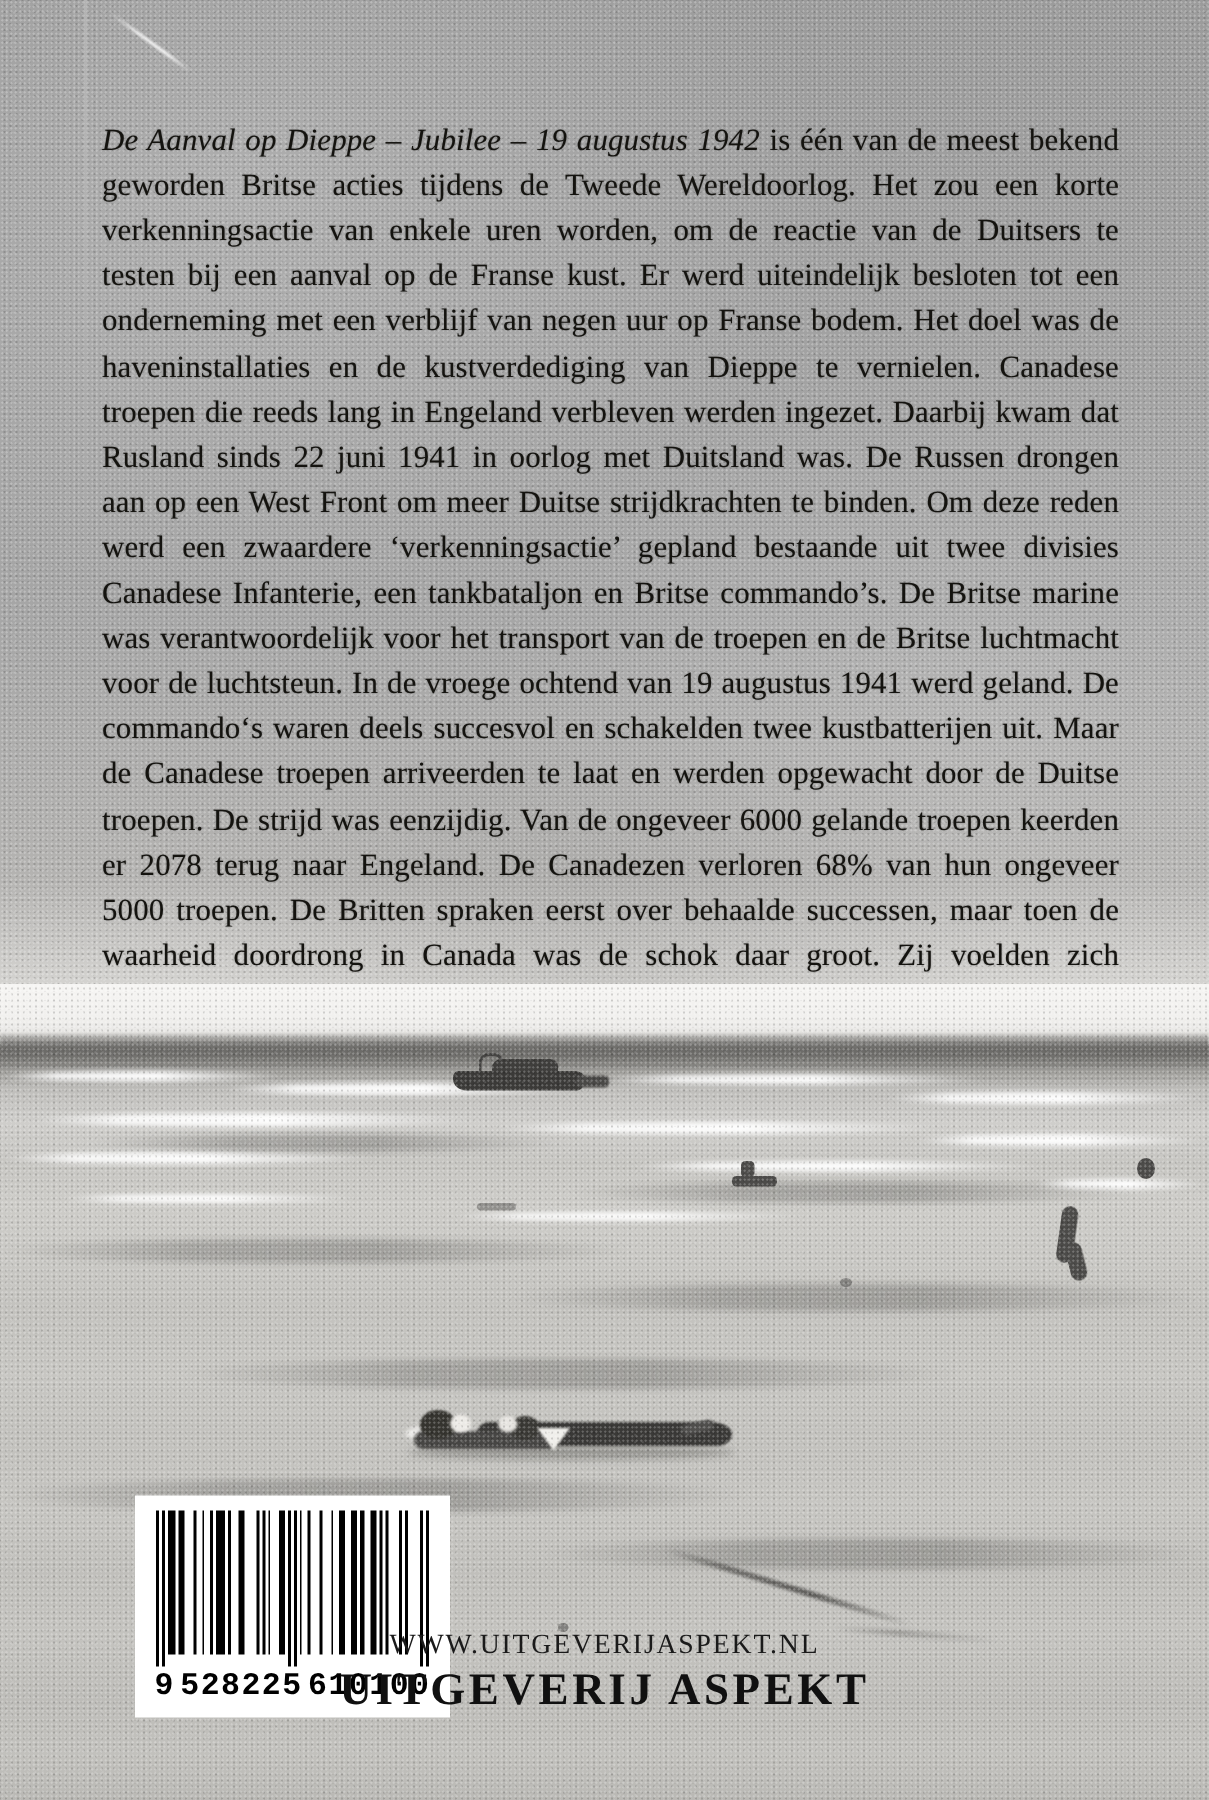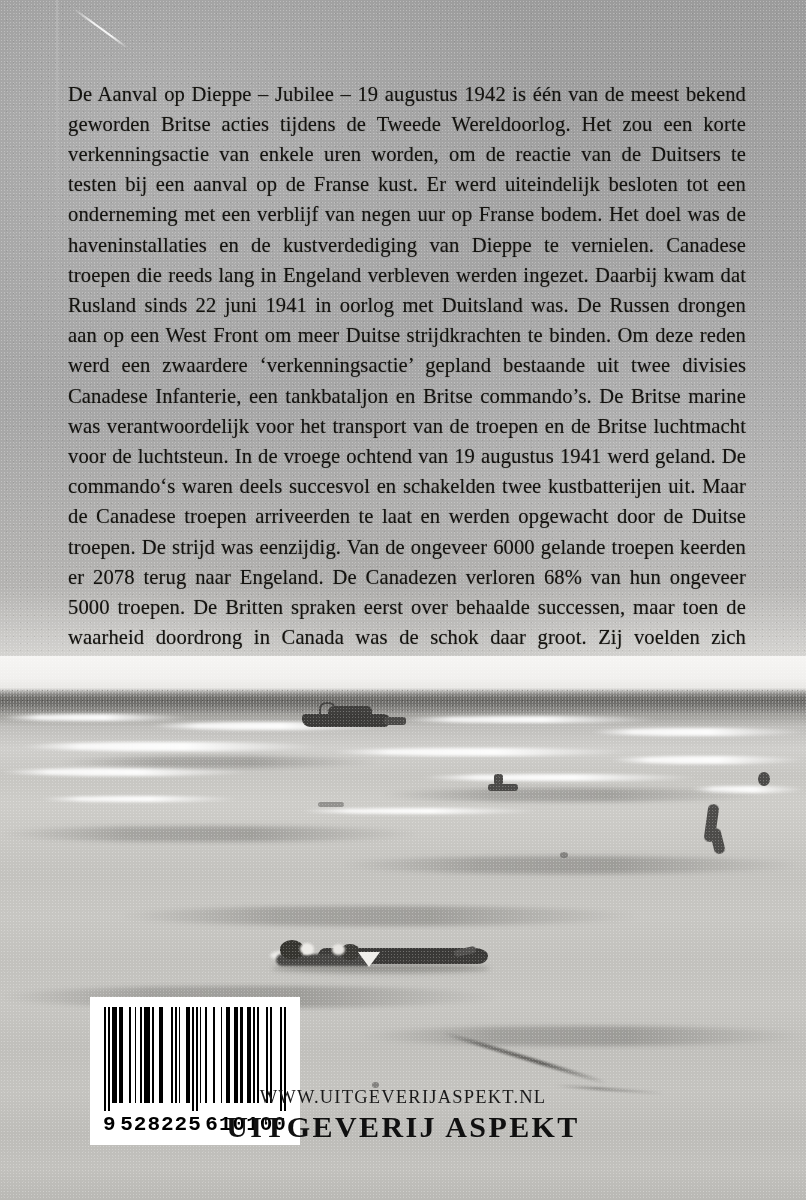--- a/index.html
+++ b/index.html
@@ -74,20 +74,21 @@
     font-size: 20.6px;
     line-height: 30.2px;
     color: #14130f;
     text-align: justify;
     text-justify: inter-word;
     letter-spacing: 0.1px;
     word-spacing: 0.4px;
     text-shadow: 0 0 1.1px rgba(40,40,40,0.5);
   }
   #blurb .bk-title {
+    font-style: italic;
   }
 
   
   #photo {
     position: absolute;
     left: 0;
     top: 656px;
     width: 806px;
     height: 544px;
     overflow: hidden;

